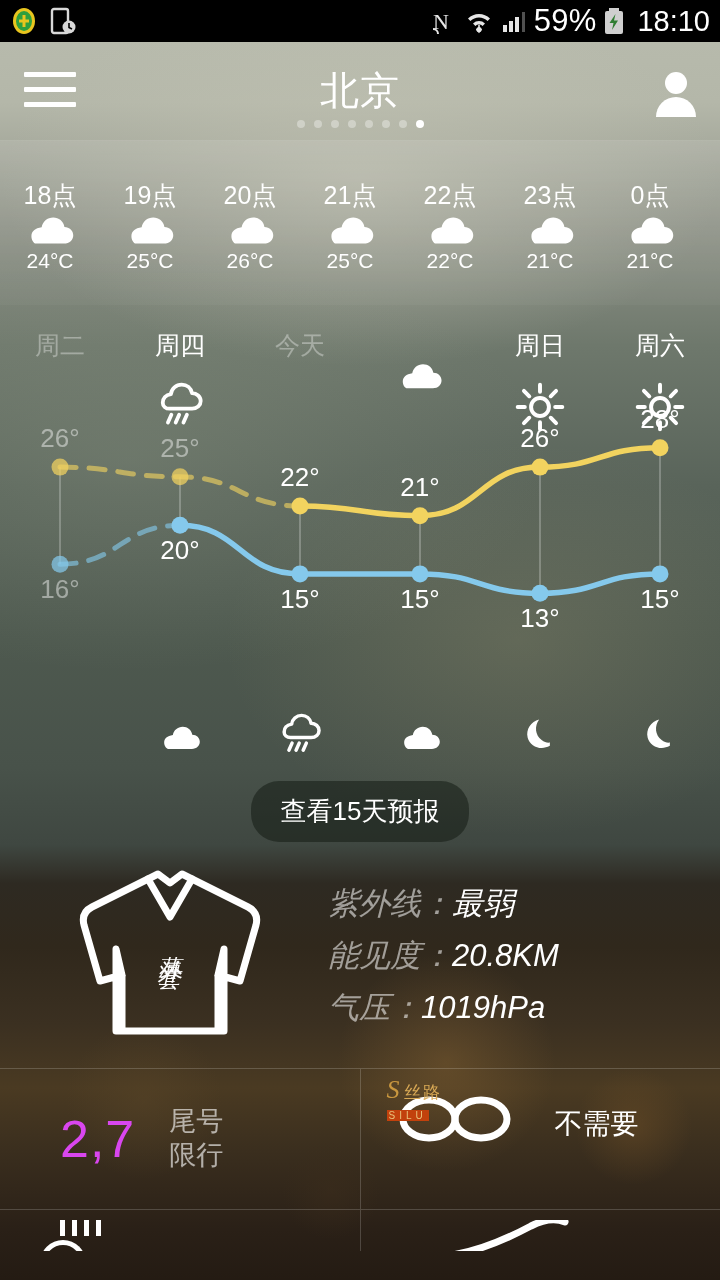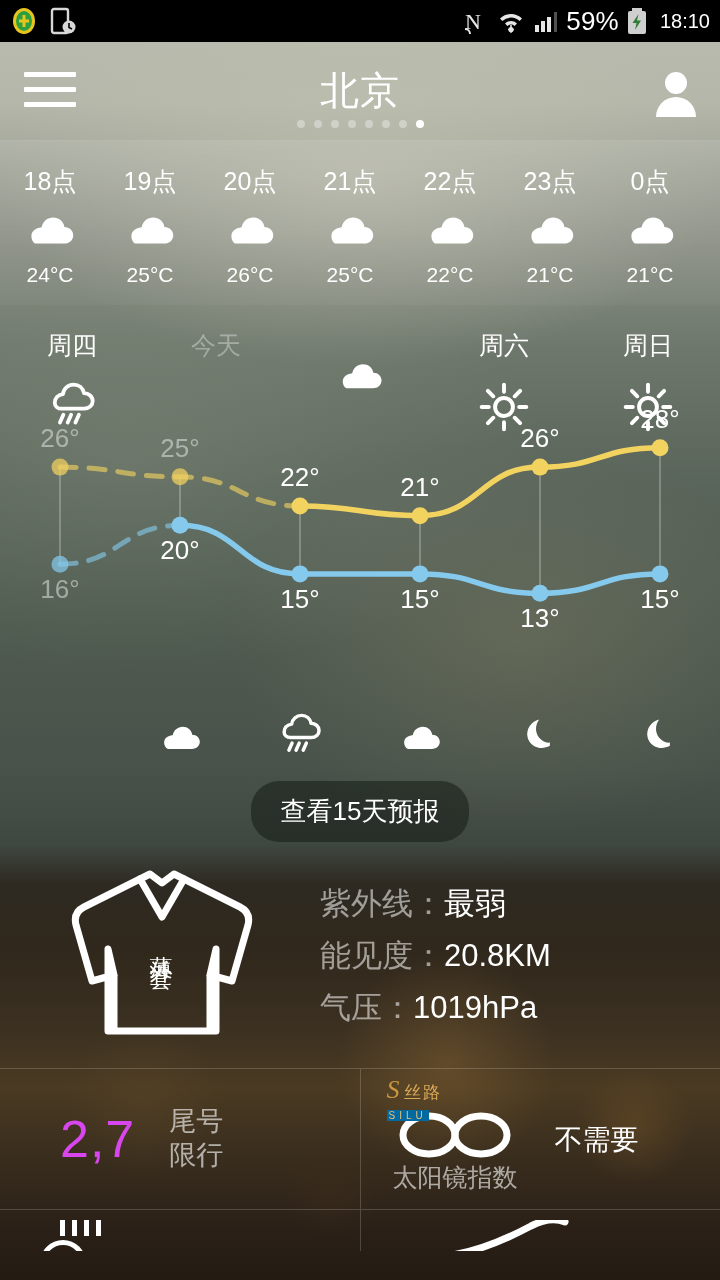--- a/index.html
+++ b/index.html
@@ -38,22 +38,22 @@
   }
 
   
   .statusbar{
     position:relative; height:42px; background:#000;
     display:flex; align-items:center; padding:0 10px;
   }
   .sb-left{display:flex;align-items:center;gap:12px;}
   .sb-right{margin-left:auto;display:flex;align-items:center;gap:7px;}
   .sb-icon{display:flex;align-items:center;}
-  .sb-text{font-size:26px;color:#fff;letter-spacing:.2px;}
-  .sb-clock{font-size:20px;color:#fff;margin-left:5px;}
+  .sb-text{font-size:31px;color:#fff;letter-spacing:.2px;}
+  .sb-clock{font-size:29px;color:#fff;margin-left:5px;}
 
   
   .header{
     position:relative;height:98px;
     display:flex;align-items:flex-start;justify-content:space-between;
     padding:30px 24px 0 24px;
   }
   .hamburger{width:52px;cursor:pointer;}
   .hamburger span{display:block;height:5px;background:#fff;border-radius:1px;margin-bottom:10px;}
   .hamburger span:last-child{margin-bottom:0;}
@@ -73,21 +73,21 @@
 
   
   .hourly-wrap{
     position:relative;height:165px;overflow:hidden;
     background:linear-gradient(180deg, rgba(255,255,255,.10), rgba(255,255,255,.03));
     border-top:1px solid rgba(255,255,255,.10);
   }
   .hourly{display:flex;height:100%;padding-left:0;}
   .hour-cell{
     min-width:100px;flex:0 0 100px;
-    display:flex;flex-direction:column;align-items:center;justify-content:center;gap:14px;
+    display:flex;flex-direction:column;align-items:center;justify-content:center;
     padding-top:6px;
   }
   .hour-label{font-size:25px;color:#fff;}
   .hour-temp{font-size:21px;color:#fff;}
 
   .divider-glow{
     height:8px;
     background:linear-gradient(180deg, rgba(225,228,215,.75), rgba(180,185,170,.25));
   }
 
@@ -114,44 +114,44 @@
   .btn15{
     background:rgba(20,28,20,.55);
     border-radius:28px;padding:13px 30px;font-size:26px;color:#fff;
   }
 
   
   .life{
     position:relative;padding-top:10px;
   }
   .life-top{
-    display:flex;align-items:center;height:225px;padding-left:12px;
+    display:flex;align-items:center;height:225px;padding-left:20px;font-style:italic;
   }
   .jacket-box{width:300px;display:flex;justify-content:center;position:relative;}
   .jacket-text{
     position:absolute;top:74px;left:50%;transform:translateX(-50%);
     writing-mode:vertical-rl;font-size:23px;letter-spacing:6px;color:#fff;
   }
   .life-info{display:flex;flex-direction:column;gap:10px;padding-left:8px;}
   .life-line{font-size:31px;color:#fff;white-space:nowrap;}
   .life-line .k{color:rgba(255,255,255,.55);}
 
   .grid-row{display:flex;border-top:1px solid rgba(255,255,255,.18);}
   .grid-cell{
     flex:1;display:flex;align-items:center;position:relative;height:140px;padding:0 18px;
   }
   .grid-cell + .grid-cell{border-left:1px solid rgba(255,255,255,.18);}
   .limit-num{font-size:52px;color:#d946ef;letter-spacing:1px;padding-left:42px;}
   .limit-label{font-size:27px;color:rgba(255,255,255,.62);line-height:1.25;margin-left:34px;}
-  .sun-cell{flex-direction:column;align-items:flex-start;justify-content:center;}
+  .sun-cell{align-items:flex-start;justify-content:center;}
   .sun-inner{display:flex;align-items:flex-end;width:100%;}
   .brand{position:absolute;left:26px;top:6px;}
   .brand-s{font-family:"Liberation Serif",serif;font-style:italic;font-size:26px;color:#c9973f;}
   .brand-cn{font-size:17px;color:#d9a955;letter-spacing:2px;}
-  .brand-en{font-size:10px;color:#e8c27a;letter-spacing:4px;background:#0369a1;padding:0 2px;}
+  .brand-en{font-size:10px;color:#e8c27a;letter-spacing:4px;background:#c2410c;padding:0 2px;}
   .glasses{margin-left:18px;margin-top:26px;}
   .sun-label{font-size:25px;color:rgba(255,255,255,.6);margin-top:2px;margin-left:14px;}
   .sun-value{font-size:28px;color:#fff;margin-left:42px;margin-top:22px;}
 
   .grid-row.cut{height:42px;overflow:hidden;}
   .grid-row.cut .grid-cell{height:42px;align-items:flex-start;padding-top:10px;}
   .rays{display:flex;gap:7px;margin-left:42px;}
   .rays i{width:5px;height:16px;background:#fff;display:block;}
   .halfcircle{
     width:46px;height:23px;border:5px solid #fff;border-bottom:none;
@@ -293,52 +293,56 @@
       <div class="hour-cell" style="opacity: 0.55;">
      
      </div>
     </div>
 </div>
 <div class="divider-glow"></div>
 
 <div class="daily">
   <div class="days-row" id="days-row">
       <div class="day-col">
+        <div class="day-name past">周二</div>
+     <div class="day-ico"></div>
+      </div>
+      <div class="day-col">
         <div class="day-name">周四</div>
      <div class="day-ico">
           <svg width="50" height="50" viewBox="0 0 58 56">
             <path d="M17 30h26c6 0 10-4 10-9s-4.5-9-10-9c-1.2-6-6-10-12-10-6.5 0-12 5-12.5 11C12.5 14 9 18 9 23c0 4 3.4 7 8 7z" fill="none" stroke="#fff" stroke-width="4.4" stroke-linejoin="round"></path>
             <path d="M19 37l-4 9M28 37l-4 9M37 37l-4 9" stroke="#fff" stroke-width="4.4" stroke-linecap="round"></path>
           </svg>
         </div>
       </div>
       <div class="day-col">
         <div class="day-name past">今天</div>
      <div class="day-ico"></div>
       </div>
       <div class="day-col">
      <div class="day-ico">
           <svg width="50" height="31" viewBox="0 0 58 36">
             <path d="M14 34h30c6 0 10-4 10-9s-4-9-9.5-9c-1-6-6-10-12-10-6.5 0-11.5 4.5-12.5 10.5C13 17.5 9 21 9 26c0 4.6 3 8 5 8z" fill="#fff"></path>
           </svg>
         </div>
       </div>
       <div class="day-col">
-        <div class="day-name">周六</div>
+        <div class="day-name">周日</div>
      <div class="day-ico">
           <svg width="50" height="50" viewBox="0 0 56 56">
             <circle cx="28" cy="28" r="10" fill="none" stroke="#fff" stroke-width="4.4"></circle>
             <g stroke="#fff" stroke-width="4.4" stroke-linecap="round">
               <path d="M28 3v8M28 45v8M3 28h8M45 28h8M10 10l6 6M40 40l6 6M46 10l-6 6M16 40l-6 6"></path>
             </g>
           </svg>
         </div>
       </div>
       <div class="day-col">
-        <div class="day-name">周日</div>
+        <div class="day-name">周六</div>
      <div class="day-ico">
           <svg width="50" height="50" viewBox="0 0 56 56">
             <circle cx="28" cy="28" r="10" fill="none" stroke="#fff" stroke-width="4.4"></circle>
             <g stroke="#fff" stroke-width="4.4" stroke-linecap="round">
               <path d="M28 3v8M28 45v8M3 28h8M45 28h8M10 10l6 6M40 40l6 6M46 10l-6 6M16 40l-6 6"></path>
             </g>
           </svg>
         </div>
       </div>
     </div>
@@ -446,21 +450,20 @@
         <div><span class="brand-en">SILU</span></div>
       </div>
       <div class="sun-inner">
         <svg class="glasses" width="116" height="48" viewBox="0 0 116 48">
           <ellipse cx="32" cy="24" rx="26" ry="19" fill="none" stroke="#fff" stroke-width="7"></ellipse>
           <ellipse cx="84" cy="24" rx="26" ry="19" fill="none" stroke="#fff" stroke-width="7"></ellipse>
           <path d="M56 20 h4" stroke="#fff" stroke-width="6"></path>
         </svg>
         <div class="sun-value">不需要</div>
       </div>
-      <div class="sun-label">太阳镜指数</div>
     </div>
   </div>
 
   <div class="grid-row cut">
     <div class="grid-cell">
       <div>
         <div class="rays">
             <i></i>
             <i></i>
             <i></i>

